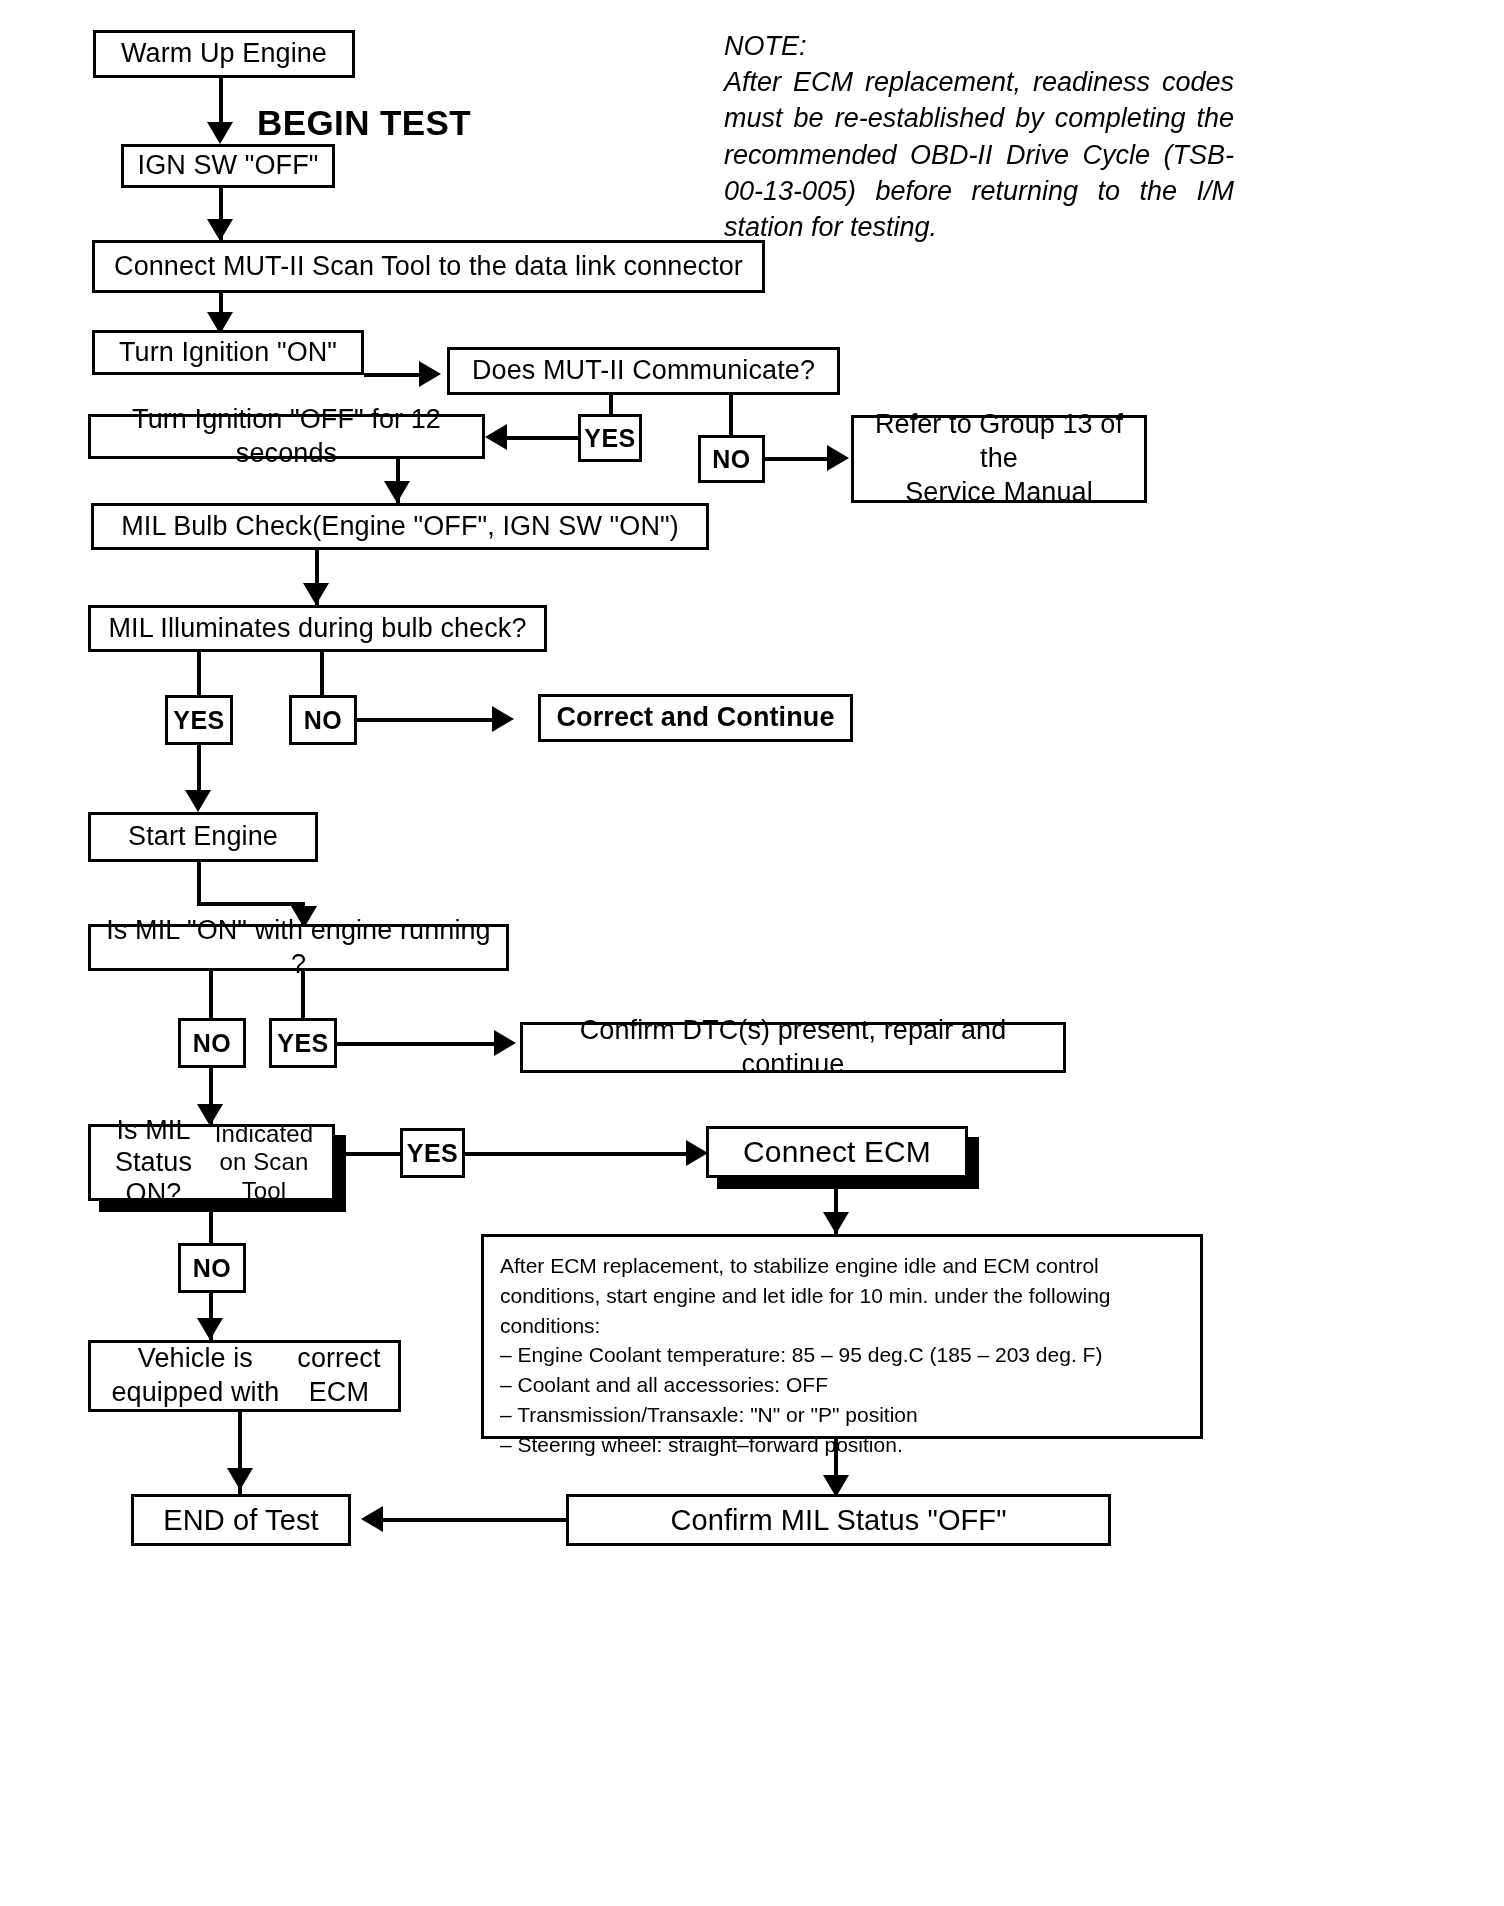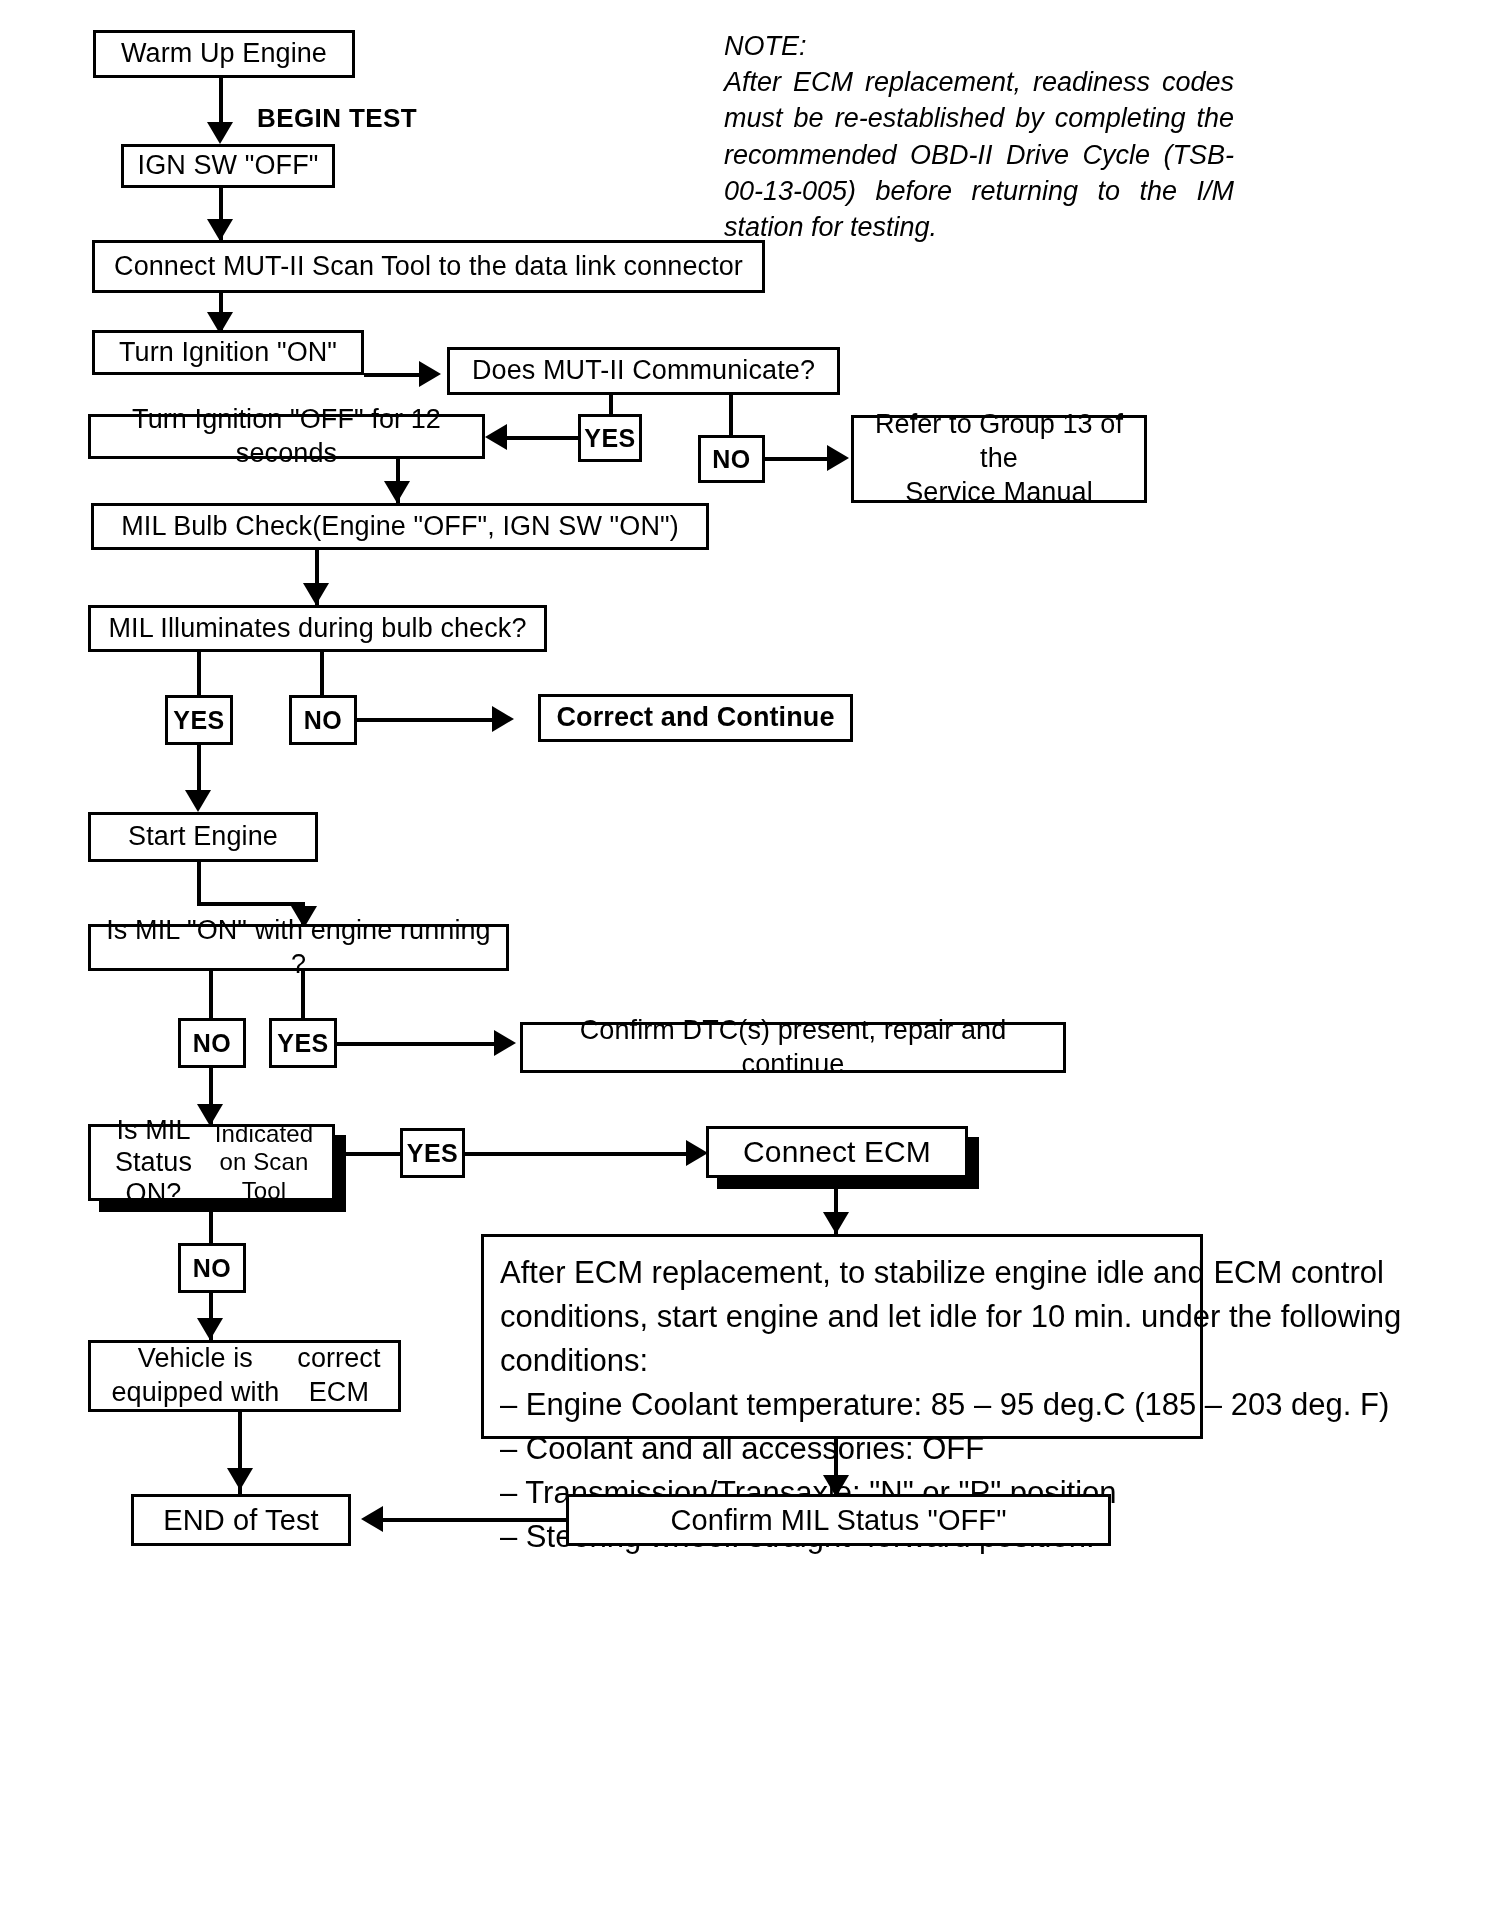--- a/index.html
+++ b/index.html
@@ -50,21 +50,21 @@
   }
 
   
   .shadowed {
     box-shadow: 11px 11px 0 0 #000;
   }
 
   
   .text {
     position: absolute;
-    font-size: 26px;
+    font-size: 35px;
     font-weight: 700;
     letter-spacing: 0.4px;
     white-space: nowrap;
   }
 
   
   .note {
     position: absolute;
     font-style: italic;
     font-size: 27px;
@@ -75,21 +75,21 @@
   }
   .note .note-title { display: block; }
   .note .note-body { display: block; text-align: justify; }
 
   
   .bodybox {
     position: absolute;
     box-sizing: border-box;
     border: 3px solid #000;
     background: #fff;
-    font-size: 31px;
+    font-size: 21px;
     line-height: 1.42;
     padding: 14px 16px 10px 16px;
     text-align: left;
   }
   .bodybox div { white-space: pre; }
 
   
   .vline, .hline {
     position: absolute;
     background: #000;

